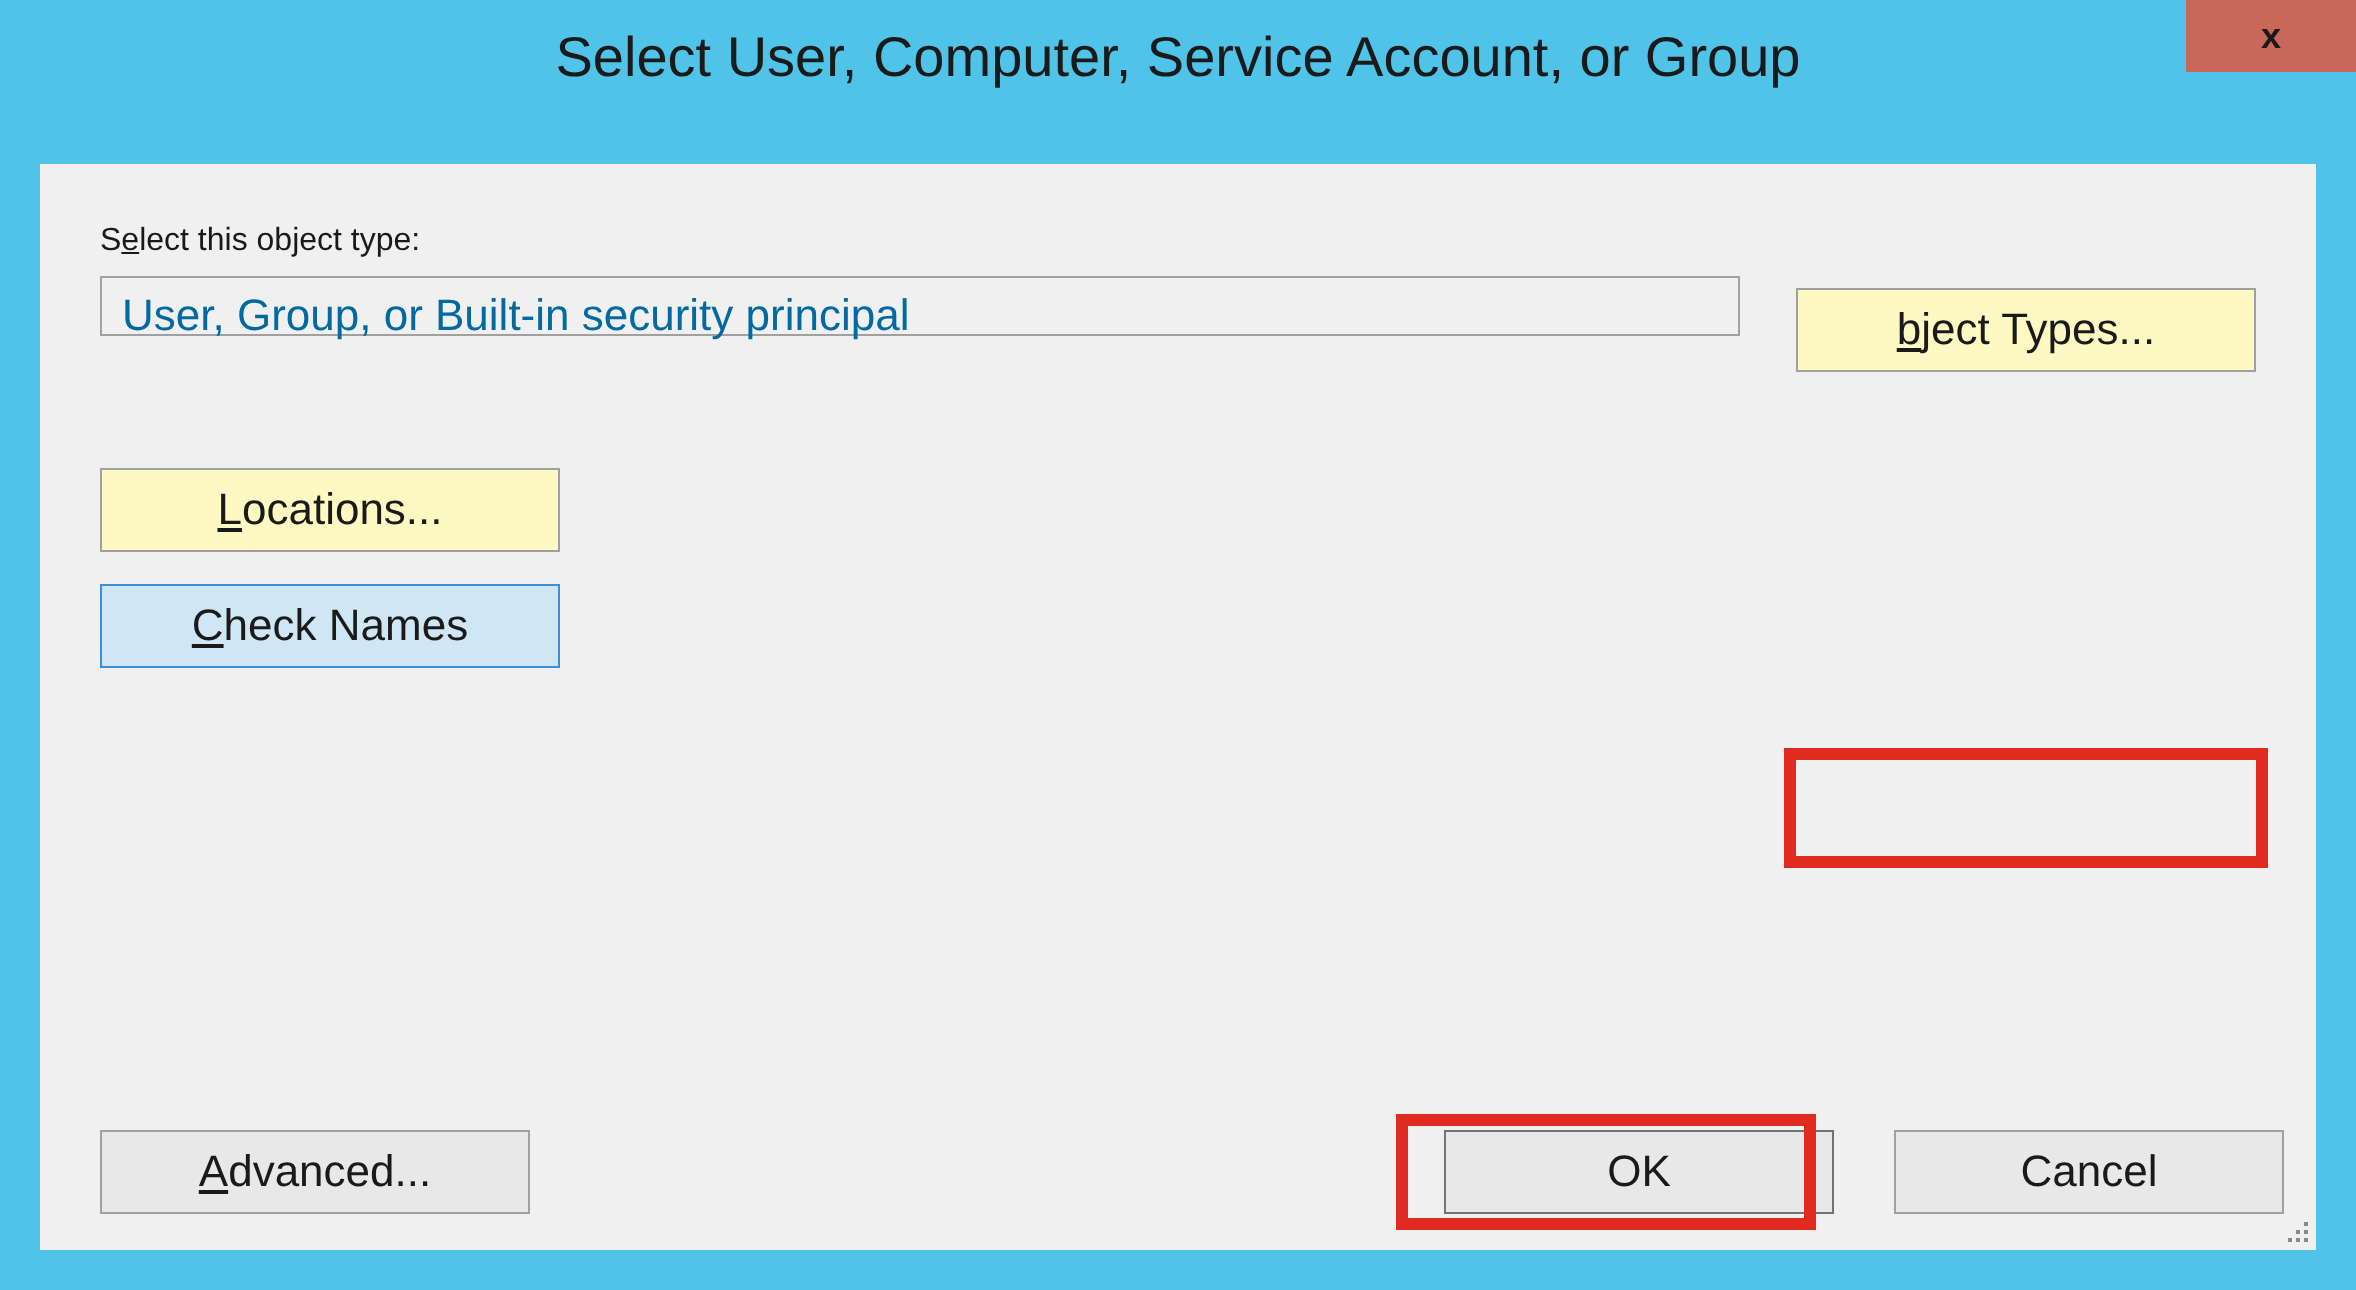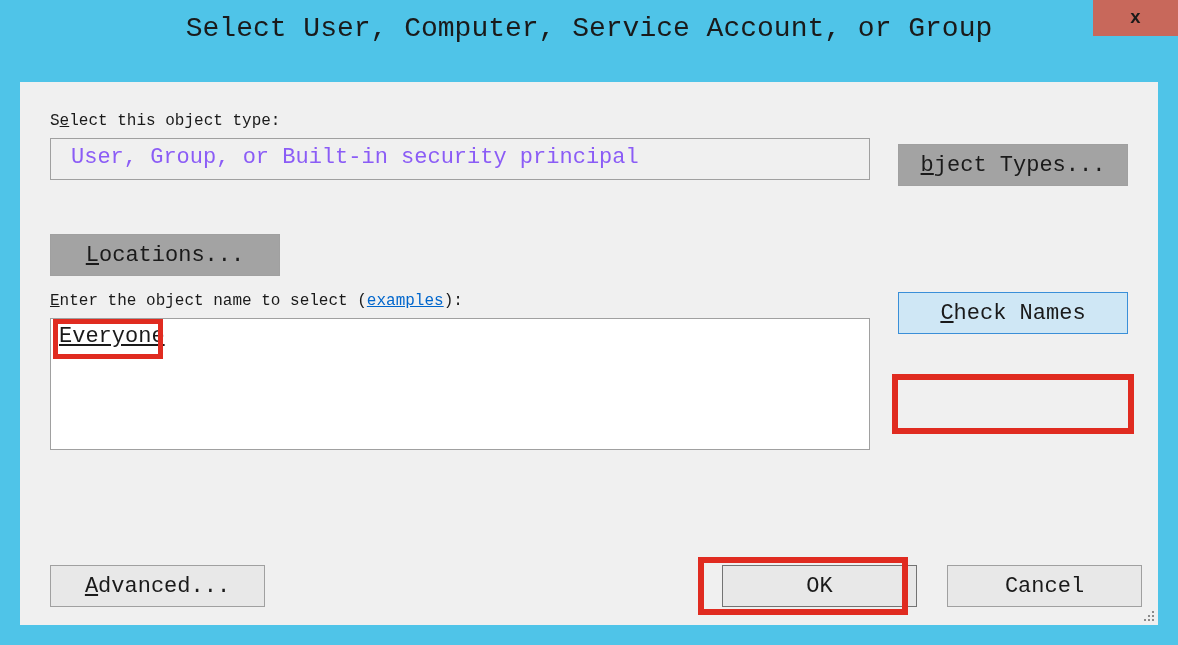--- a/index.html
+++ b/index.html
@@ -1,31 +1,31 @@
 <!DOCTYPE html>
 <html><head>
   <meta charset="utf-8">
   <style>
-    *{box-sizing:border-box;margin:0;padding:0;font-family:Liberation Mono, monospace}
+    *{box-sizing:border-box;margin:0;padding:0;font-family:Liberation Sans, sans-serif}
     body{width:1178px;height:645px;background:#fff;position:relative;overflow:hidden}
     .window{position:absolute;inset:0;border:2px solid #4fc4e8;background:#4fc4e8}
     .titlebar{height:53px;display:flex;align-items:center;justify-content:center;position:relative;background:#4fc4e8}
     .title{font-size:28px;font-weight:400;color:#1a1a1a}
     .close-btn{position:absolute;top:-2px;right:-2px;width:85px;height:36px;background:#c8685b;display:flex;align-items:center;justify-content:center;cursor:pointer}
     .close-x{font-size:18px;font-weight:bold;color:#1a1a1a}
     .client{position:absolute;left:18px;right:18px;top:80px;bottom:18px;background:#f0f0f0;padding:30px 30px 18px 30px}
     .row{display:flex;align-items:flex-start;gap:28px;margin-bottom:16px}
     .row.tall{align-items:flex-start}
     .left{flex:1}
     .lbl{font-size:16px;color:#1a1a1a;margin-bottom:8px;display:block}
-    .readonly{width:100%;height:42px;background:#f0f0f0;border:1px solid #a0a0a0;padding:6px 20px;font-size:22px;color:#8b5cf6}
+    .readonly{width:100%;height:30px;background:#f0f0f0;border:1px solid #a0a0a0;padding:6px 10px;font-size:22px;color:#0369a1}
     .textarea-wrap{position:relative;width:100%;height:132px;background:#fff;border:1px solid #a0a0a0}
     .resolved{position:absolute;top:4px;left:6px;font-size:22px;color:#1a1a1a;text-decoration:underline;padding:1px 2px}
     .hl-everyone{position:absolute;top:0;left:2px;width:110px;height:40px;border:5px solid #e02b20;pointer-events:none}
-    .sidebtn{width:230px;height:42px;background:#a3a3a3;border:1px solid #a0a0a0;font-size:22px;color:#1a1a1a;cursor:pointer}
+    .sidebtn{width:230px;height:42px;background:#fef9c3;border:1px solid #a0a0a0;font-size:22px;color:#1a1a1a;cursor:pointer}
     .sidebtn.active{background:#cfe7f5;border:1px solid #3a8fd8}
     .hl-check{position:absolute;right:24px;top:292px;width:242px;height:60px;border:6px solid #e02b20;pointer-events:none}
     .link{color:#0066cc;text-decoration:underline;cursor:pointer}
     .bottom{position:absolute;left:30px;right:16px;bottom:18px;display:flex;align-items:center}
     .bottom .spacer{flex:1}
     .btn{height:42px;background:#e8e8e8;border:1px solid #a0a0a0;font-size:22px;color:#1a1a1a;cursor:pointer;padding:0 10px}
     .btn.adv{width:215px}
     .btn.ok{width:195px;border:1px solid #737373}
     .btn.cancel{width:195px;margin-left:30px}
     .hl-ok{position:absolute;bottom:10px;right:250px;width:210px;height:58px;border:6px solid #e02b20;pointer-events:none}
@@ -52,27 +52,20 @@
         <div class="readonly">User, Group, or Built-in security principal</div>
       </div>
       <button class="sidebtn" style="margin-top:32px"><span class="u">b</span><span>ject Types...</span></button>
     </div>
 
     <div class="row">
       <button class="sidebtn" style="margin-top:32px"><span class="u">L</span><span>ocations...</span></button>
     </div>
 
     <div class="row tall" style="margin-top:4px">
-      <div class="left">
-        <label class="lbl"><span class="u">E</span><span>nter the object name to select (</span><a class="link">examples</a><span>):</span></label>
-        <div class="textarea-wrap">
-          <span class="resolved">Everyone</span>
-          <div class="hl-everyone"></div>
-        </div>
-      </div>
       <button class="sidebtn active" style=""><span class="u">C</span><span>heck Names</span></button>
     </div>
 
     <div class="hl-check"></div>
 
     <div class="bottom">
       <button class="btn adv"><span class="u">A</span><span>dvanced...</span></button>
       <div class="spacer"></div>
       <button class="btn ok">OK</button>
       <button class="btn cancel">Cancel</button>

